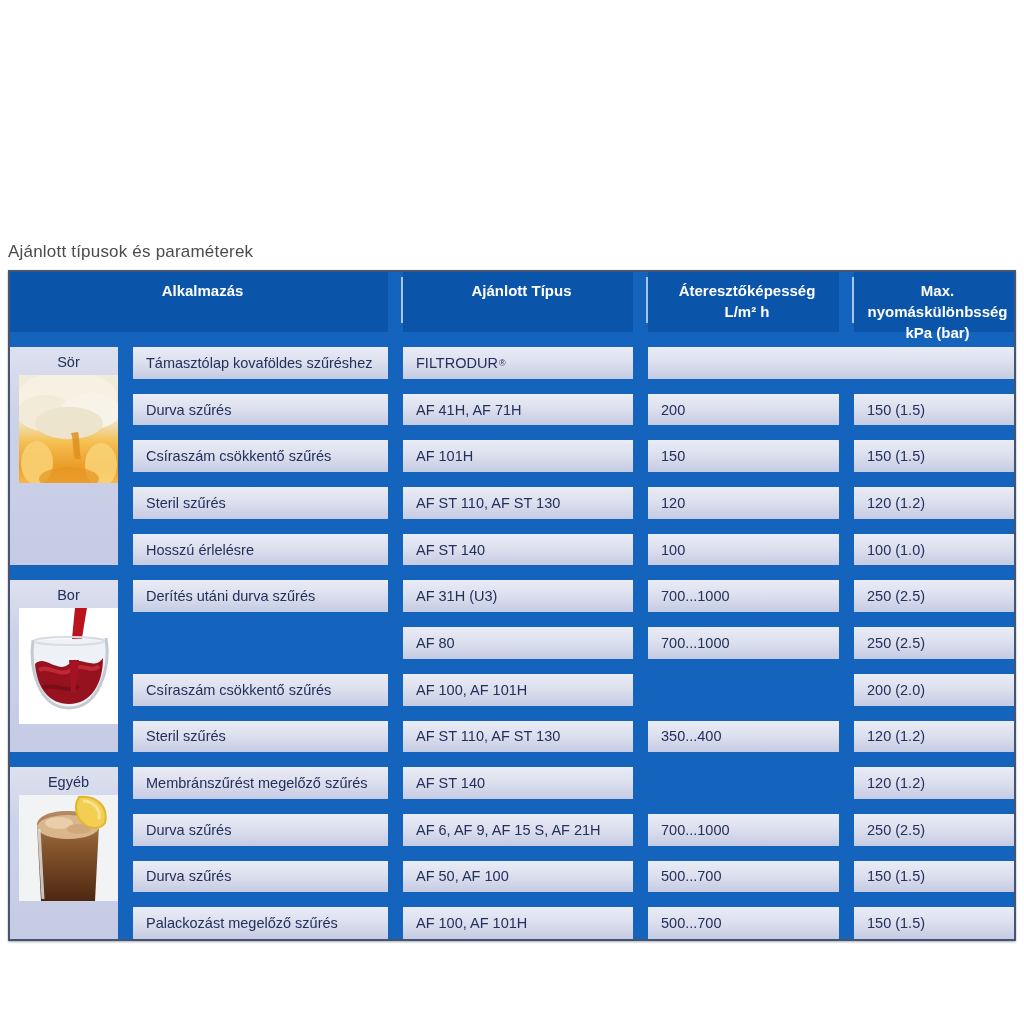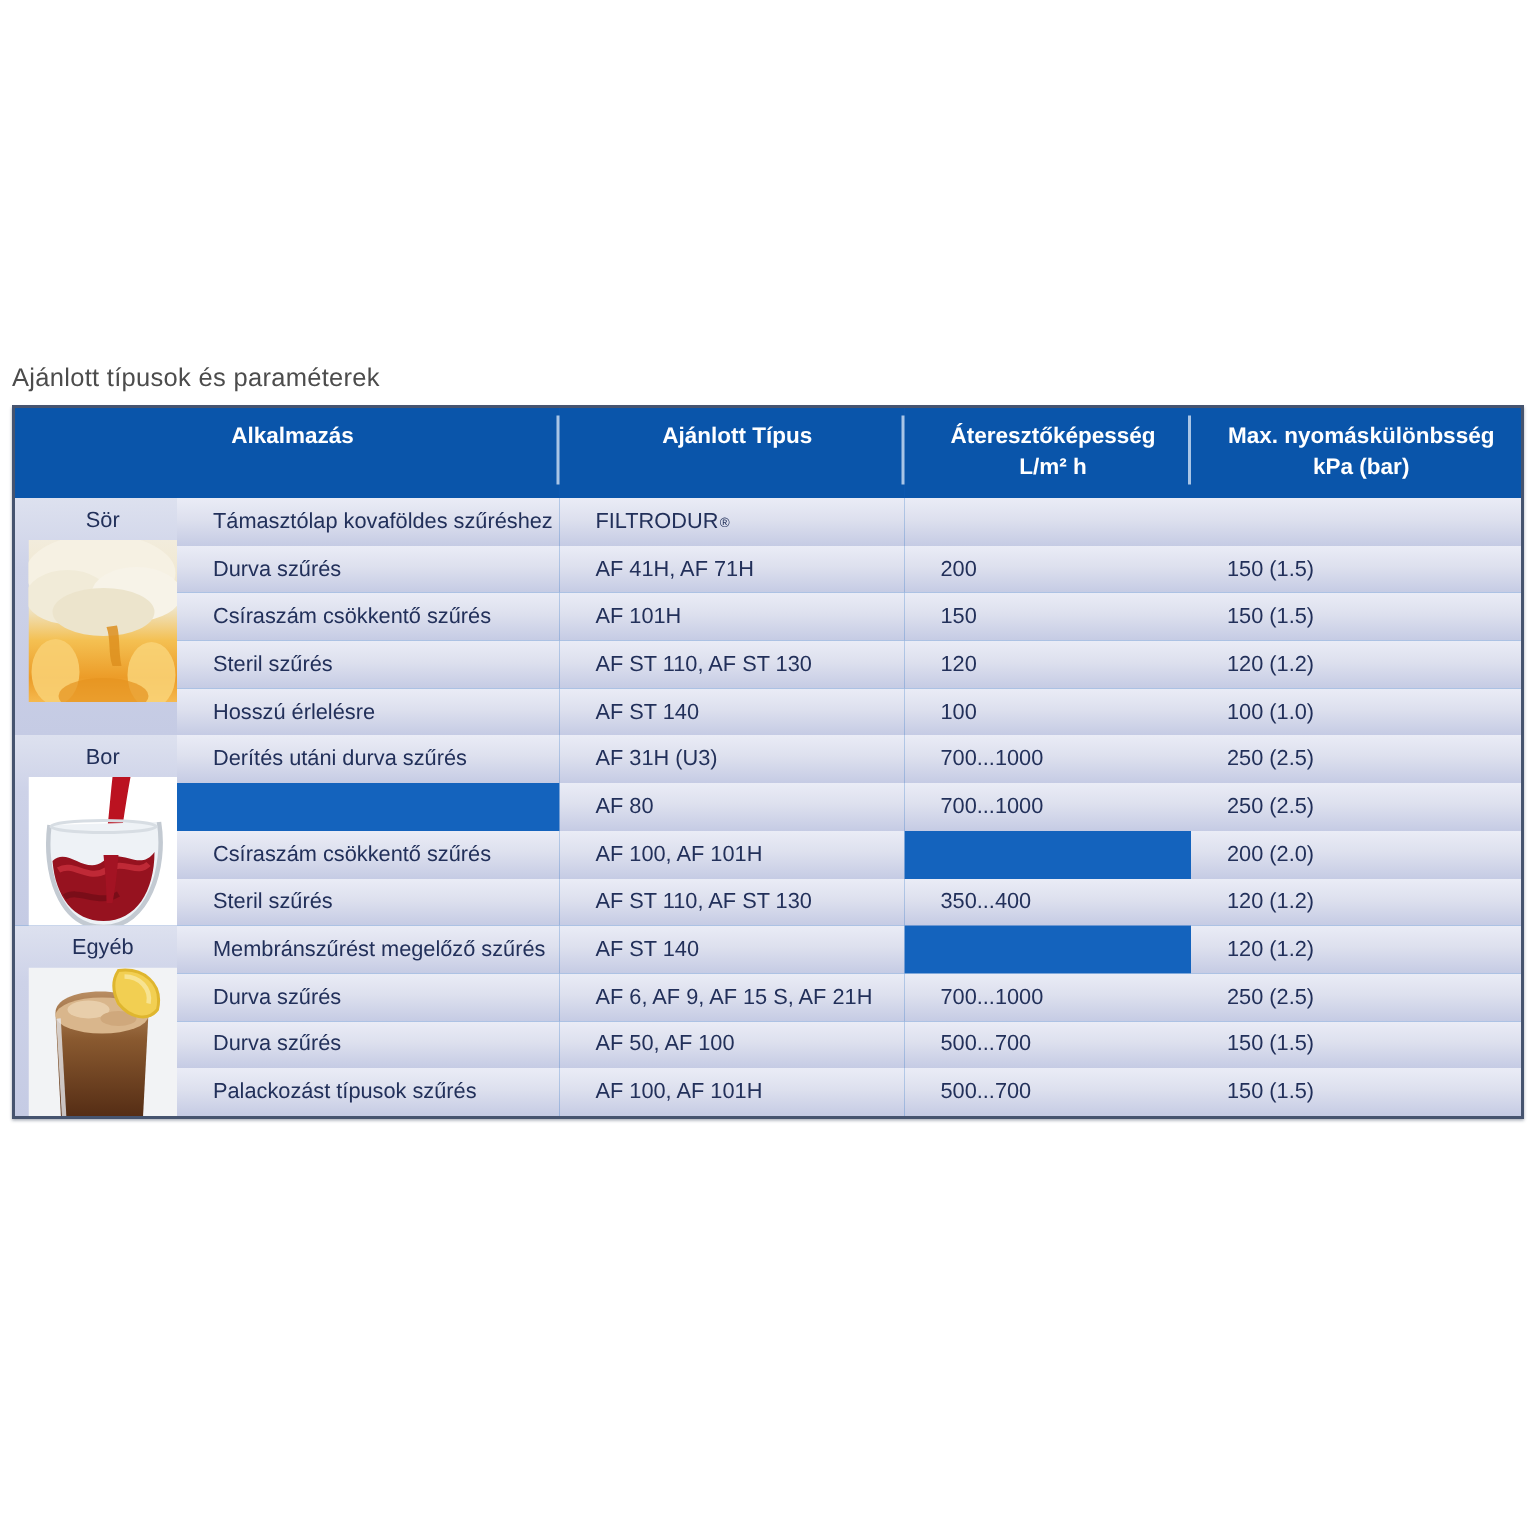--- a/index.html
+++ b/index.html
@@ -16,21 +16,21 @@
   }
 
   
   .filter-table {
     position: absolute; left: 8px; top: 270px; width: 1004px;
     border: 2px solid #46546f;
     background: #1463bd;           
     display: grid;
     grid-template-columns: 108px 255px 230px 191px 1fr;
     grid-template-rows: 60px repeat(13, 31.7px);
-    gap: 0;
+    gap: 15px;
     box-shadow: 0 1px 2px rgba(60,70,95,.45);
   }
 
   
   .hcell {
     background: #0a55aa;
     color: #ffffff;
     font-size: 15px; font-weight: bold; line-height: 1.4;
     padding: 8px 6px 0 13px;
     position: relative;
@@ -39,21 +39,21 @@
     content: ""; position: absolute; left: -2px; top: 5px; bottom: 9px;
     width: 2px; background: #a9c5e6;
   }
 
   
   .cell {
     background: linear-gradient(180deg, #eaecf6 0%, #dde0ee 45%, #c5cbe4 100%);
     color: #22305a;
     font-size: 14.5px;
     display: flex; align-items: center;
-    padding-left: 24px;
+    padding-left: 13px;
     white-space: nowrap; overflow: hidden;
   }
   .cell sup { font-size: 9px; line-height: 0; margin-left: 1px; }
 
   
   .cat {
     background: linear-gradient(180deg, #dde1ef 0%, #cdd2e8 30%, #c5cbe4 100%);
     color: #22305a; font-size: 14.5px;
     padding: 7px 0 0 9px;
     position: relative; overflow: hidden;
@@ -198,19 +198,19 @@
     <div class="cell" style="grid-column:2;grid-row:12">Durva szűrés</div>
     <div class="cell" style="grid-column:3;grid-row:12">AF 6, AF 9, AF 15 S, AF 21H</div>
     <div class="cell" style="grid-column:4;grid-row:12">700...1000</div>
     <div class="cell" style="grid-column:5;grid-row:12">250 (2.5)</div>
 
     <div class="cell" style="grid-column:2;grid-row:13">Durva szűrés</div>
     <div class="cell" style="grid-column:3;grid-row:13">AF 50, AF 100</div>
     <div class="cell" style="grid-column:4;grid-row:13">500...700</div>
     <div class="cell" style="grid-column:5;grid-row:13">150 (1.5)</div>
 
-    <div class="cell" style="grid-column:2;grid-row:14">Palackozást típusok szűrés</div>
+    <div class="cell" style="grid-column:2;grid-row:14">Palackozást megelőző szűrés</div>
     <div class="cell" style="grid-column:3;grid-row:14">AF 100, AF 101H</div>
     <div class="cell" style="grid-column:4;grid-row:14">500...700</div>
     <div class="cell" style="grid-column:5;grid-row:14">150 (1.5)</div>
 
   </div>
 </div>
 
 </body></html>

